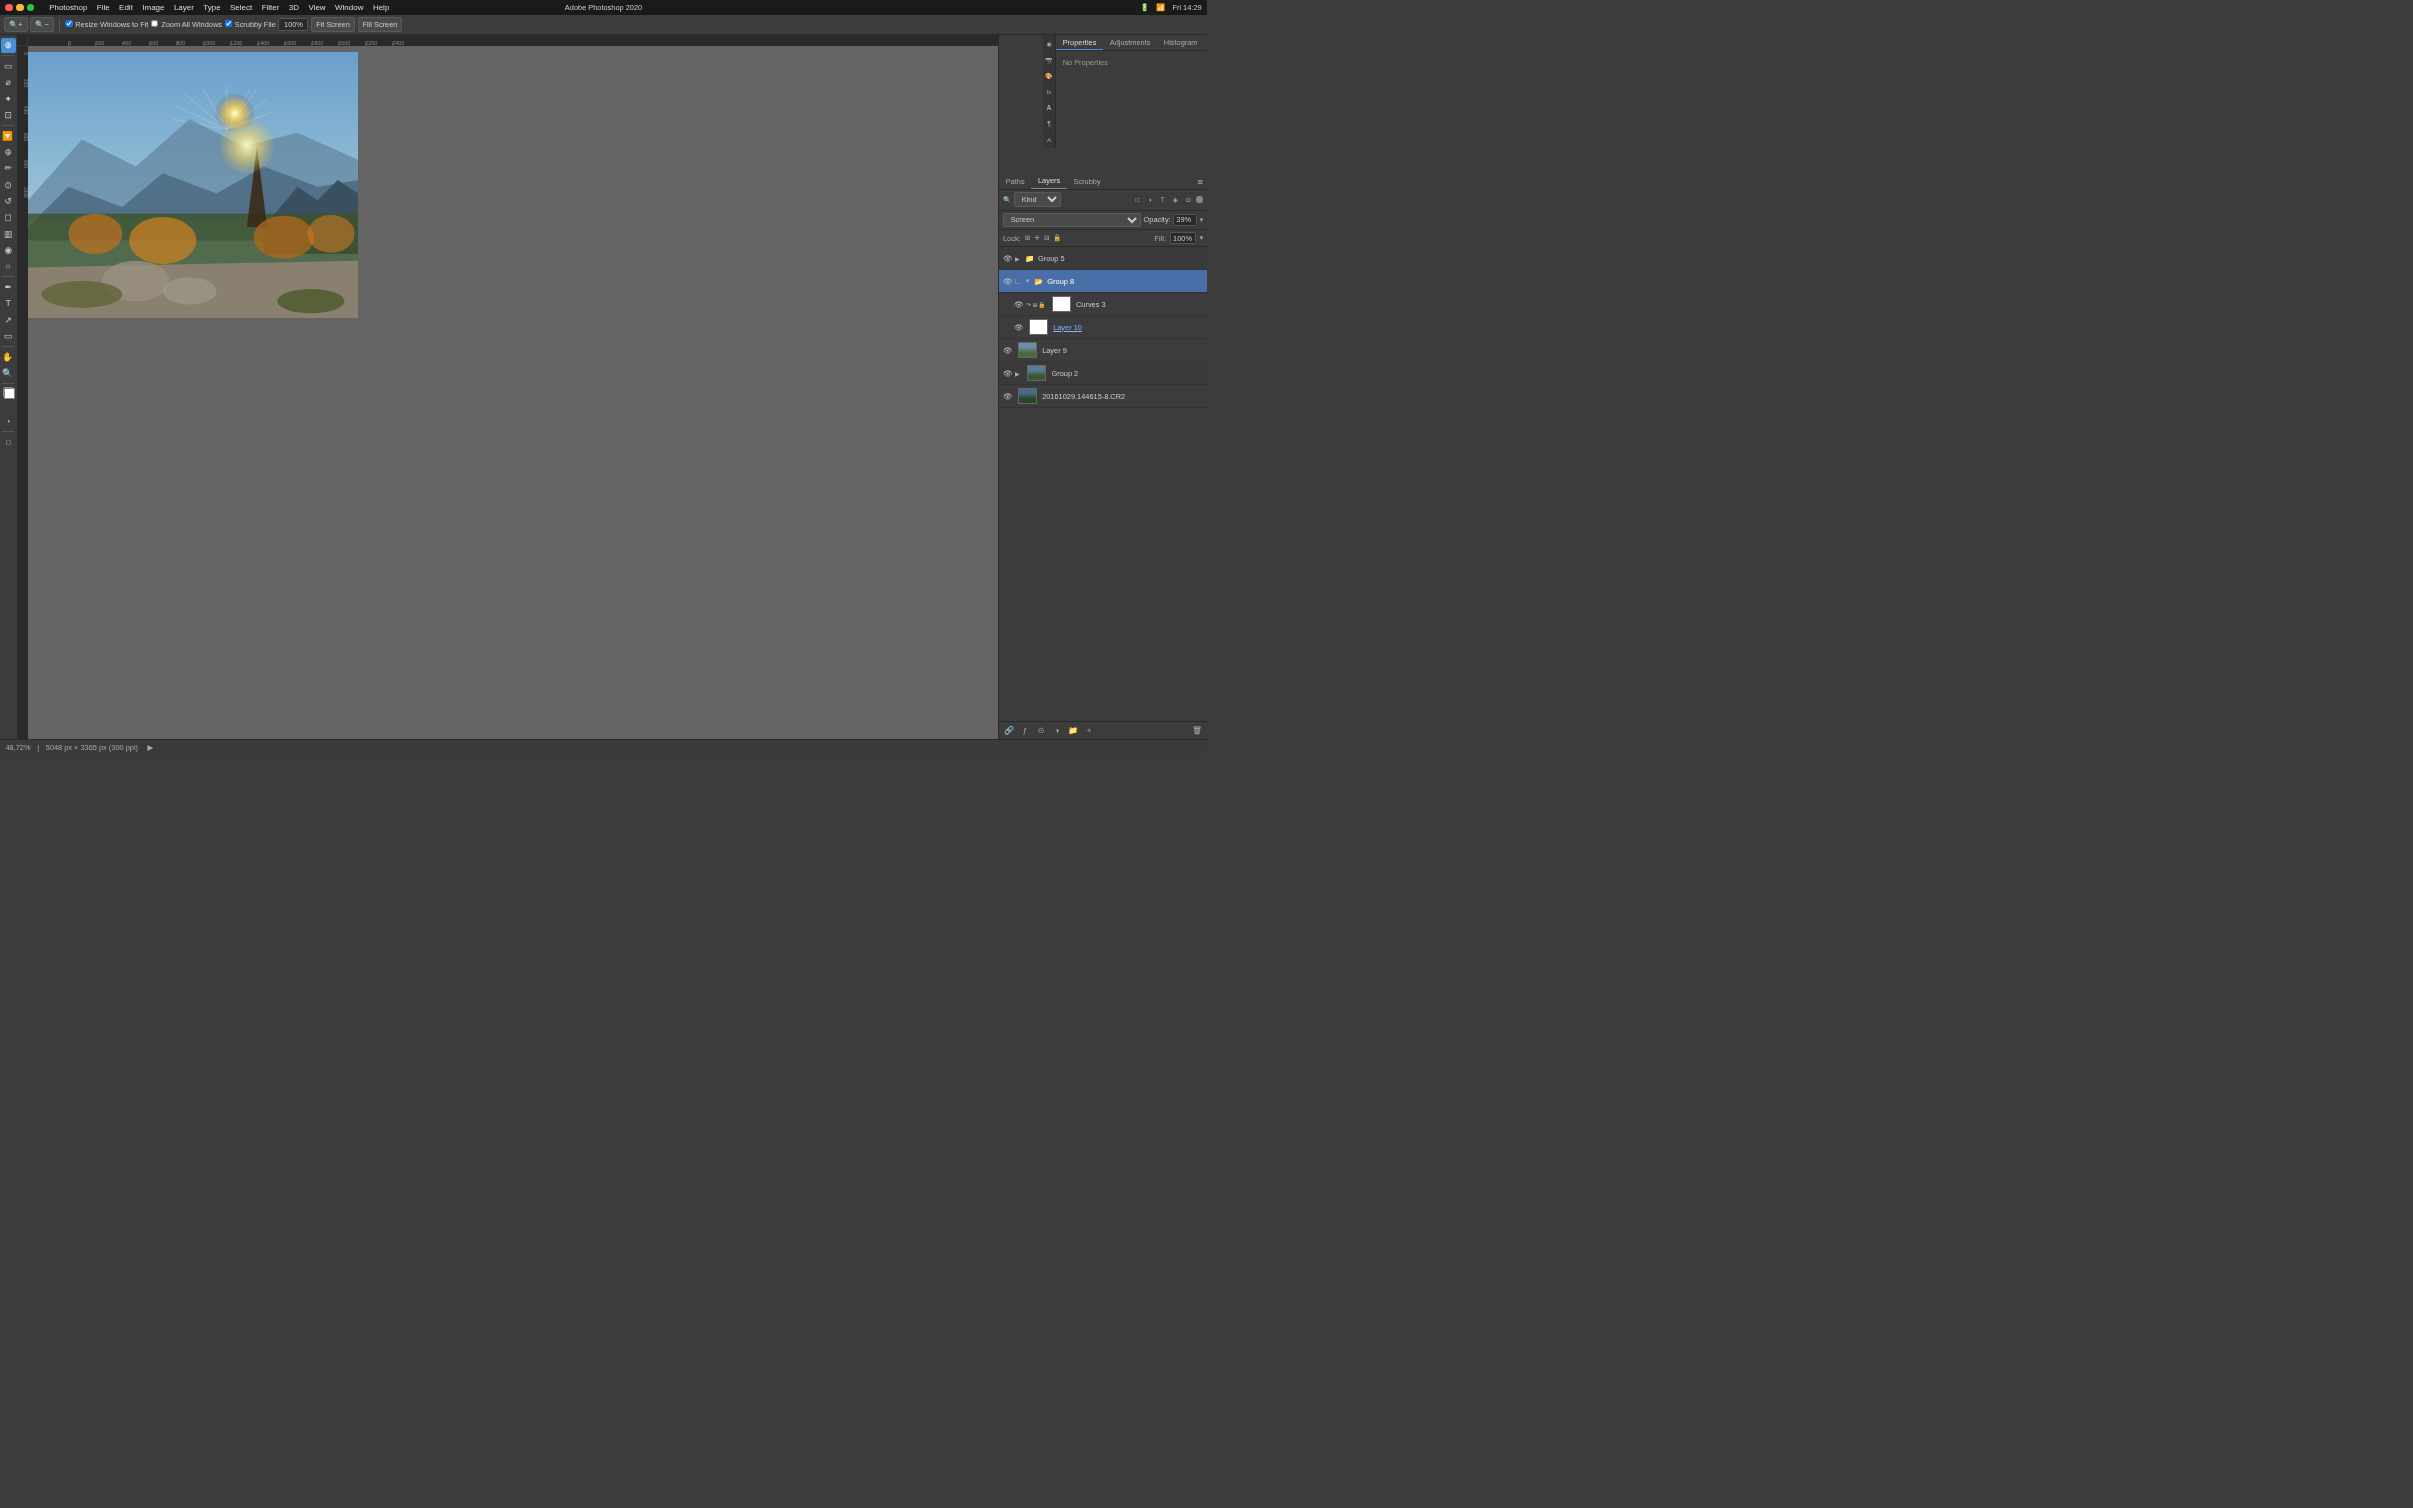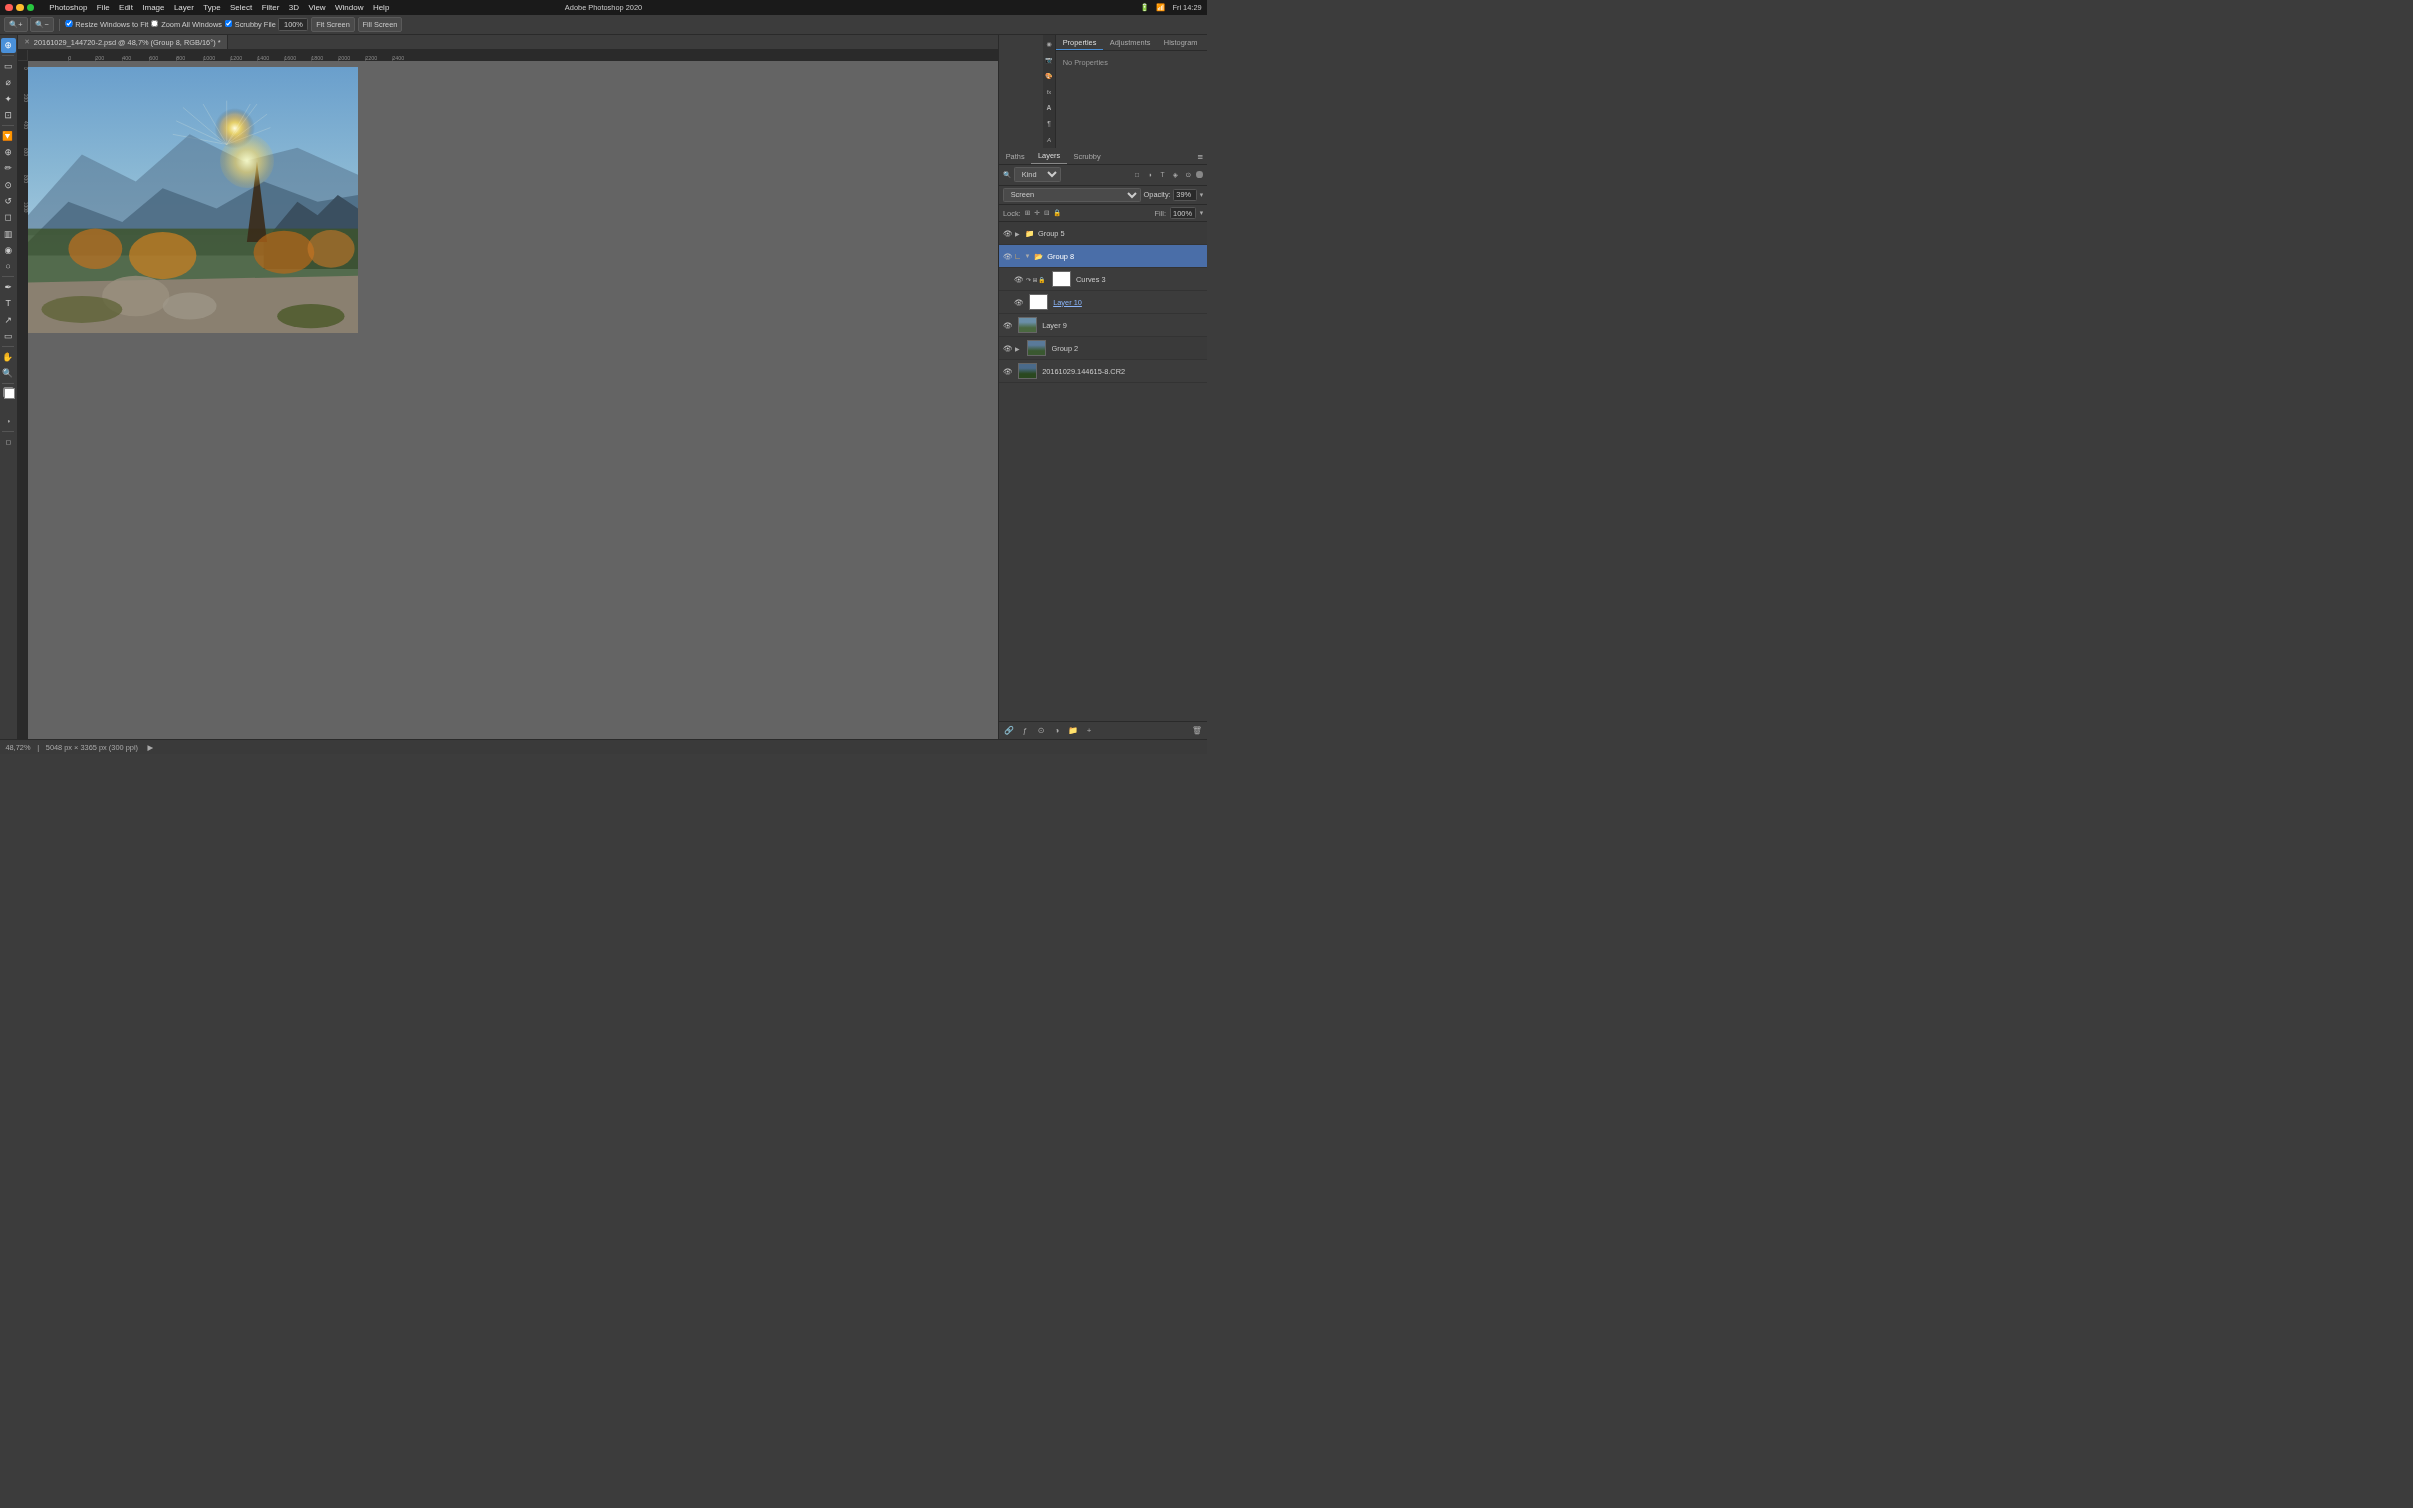--- a/index.html
+++ b/index.html
@@ -258,20 +258,21 @@
       display: flex;
       height: 135px;
     }
 
     
     #layers-section {
       flex: 1;
       display: flex;
       flex-direction: column;
       overflow: hidden;
+      margin-top: 25px;
     }
 
     .layers-tabs {
       display: flex;
       background: #3c3c3c;
       border-bottom: 0.7px solid #2a2a2a;
       align-items: center;
     }
     .layers-tab {
       padding: 2.7px 6.7px;
@@ -513,26 +514,20 @@
       <div style="position:absolute;right:-2px;bottom:-2px;width:10.8px;height:10.8px;background:white;border:0.7px solid #888;"></div>
     </div>
     <div style="height:12px;"></div>
     <div class="tool-btn" style="font-size:6px;">◑</div>
     <div class="tool-separator"></div>
     <div class="tool-btn" style="font-size:6px;">▢</div>
   </div>
 
   <div id="canvas-area">
 
-    <div id="tab-bar">
-      <div class="tab-item">
-        <span class="tab-close">✕</span>
-        <span>20161029_144720-2.psd @ 48,7% (Group 8, RGB/16°) *</span>
-      </div>
-    </div>
 
     <div style="display:flex; flex-direction:column; flex:1; position:relative;">
 
       <div style="display:flex;">
         <div class="ruler-corner"></div>
         <div class="ruler-h" style="flex:1;">
           <div class="ruler-h-content">
             <span class="ruler-tick">0</span>
             <span class="ruler-tick">200</span>
             <span class="ruler-tick">400</span>

